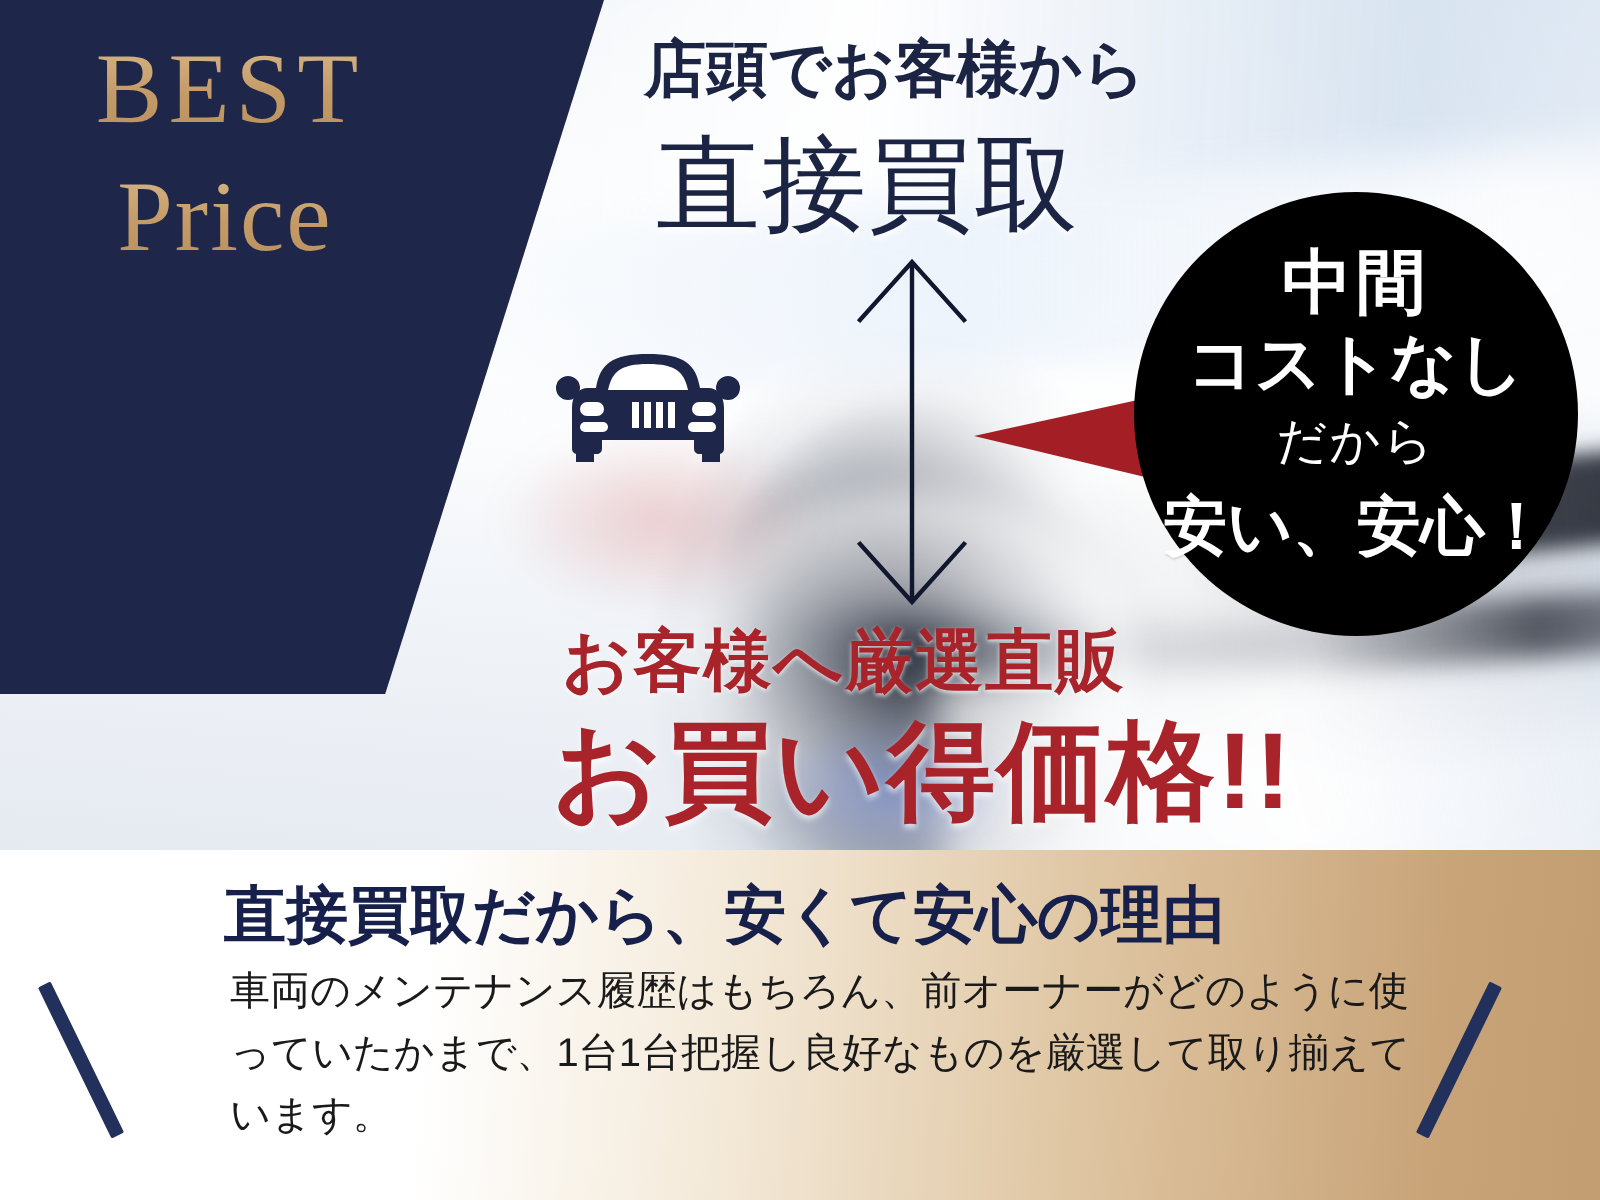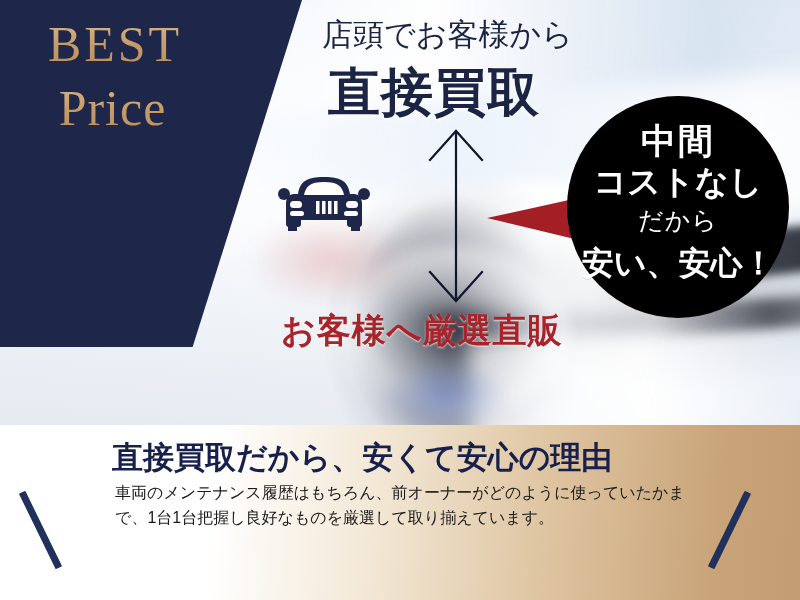--- a/index.html
+++ b/index.html
@@ -75,26 +75,26 @@
     line-height:1.05;
   }
   #navy-sub{
     position:absolute;left:0;top:174px;width:205px;text-align:center;
     font-size:23px;color:#ffffff;letter-spacing:1px;font-weight:400;
   }
 
   
   #head-small{
     position:absolute;left:322px;top:14px;
-    font-size:31px;font-weight:400;color:#1c2444;letter-spacing:0px;
+    font-size:31px;font-weight:700;color:#1c2444;letter-spacing:0px;
     text-shadow:0 1px 2px rgba(255,255,255,.9);
   }
   #head-big{
     position:absolute;left:328px;top:58px;
-    font-size:52px;font-weight:700;color:#1c2444;letter-spacing:1px;
+    font-size:52px;font-weight:400;color:#1c2444;letter-spacing:1px;
     text-shadow:0 2px 3px rgba(255,255,255,.85);
   }
 
   
   #car-icon{position:absolute;left:276px;top:168px;width:96px;height:72px;}
 
   
   #arrow-double{position:absolute;left:424px;top:128px;width:64px;height:176px;}
 
   
@@ -128,21 +128,21 @@
     position:absolute;left:0;top:425px;width:800px;height:175px;
     background:linear-gradient(95deg, #ffffff 0%, #ffffff 26%, #f3e8d6 45%, #dec4a0 66%, #c9a479 86%, #c09b70 100%);
     padding-left:29px;
   }
   #bottom-title{
     position:absolute;left:112px;top:12px;
     font-size:31px;font-weight:700;color:#16204a;letter-spacing:0px;
   }
   #bottom-body{
     position:absolute;left:115px;top:56px;width:600px;
-    font-size:16px;font-weight:400;color:#1a1a1a;line-height:1.55;letter-spacing:0px;
+    font-size:20px;font-weight:400;color:#1a1a1a;line-height:1.55;letter-spacing:0px;
   }
   .slash{position:absolute;width:7px;height:84px;background:#22305c;border-radius:1px;}
   #slash-left{left:37px;top:63px;transform:rotate(-26deg);}
   #slash-right{left:726px;top:63px;transform:rotate(26deg);}
 </style>
 </head>
 <body>
 
 <div id="banner">
 
@@ -198,20 +198,21 @@
   </svg>
 
   <div id="red-bubble">
     <div class="bub-line" id="bub1">中間</div>
     <div class="bub-line" id="bub2">コストなし</div>
     <div class="bub-line" id="bub3">だから</div>
     <div class="bub-line" id="bub4">安い、安心！</div>
   </div>
 
   <div id="red-small">お客様へ厳選直販</div>
+  <div id="red-big">お買い得価格!!</div>
 
   <div id="bottom">
     <div class="slash" id="slash-left"></div>
     <div class="slash" id="slash-right"></div>
     <div id="bottom-title">直接買取だから、安くて安心の理由</div>
     <div id="bottom-body">車両のメンテナンス履歴はもちろん、前オーナーがどのように使っていたかまで、1台1台把握し良好なものを厳選して取り揃えています。</div>
   </div>
 
 </div>
 

